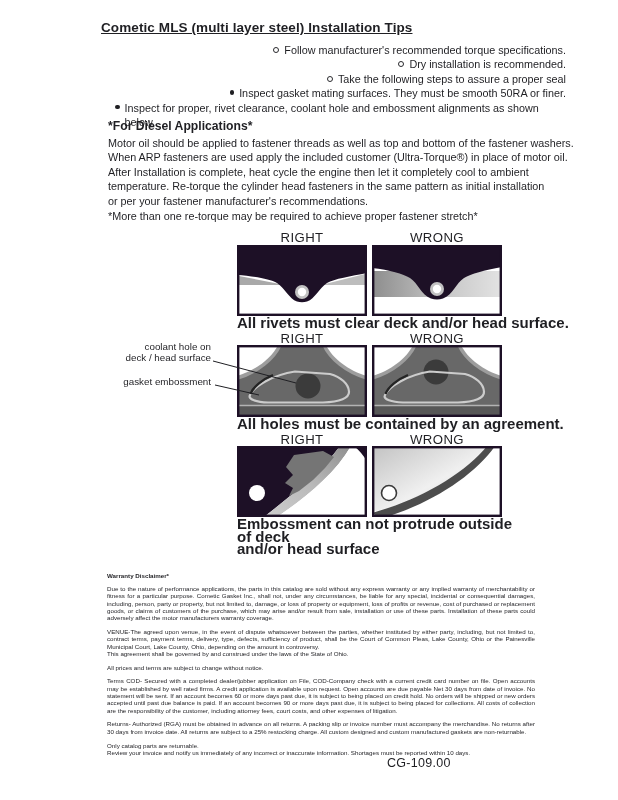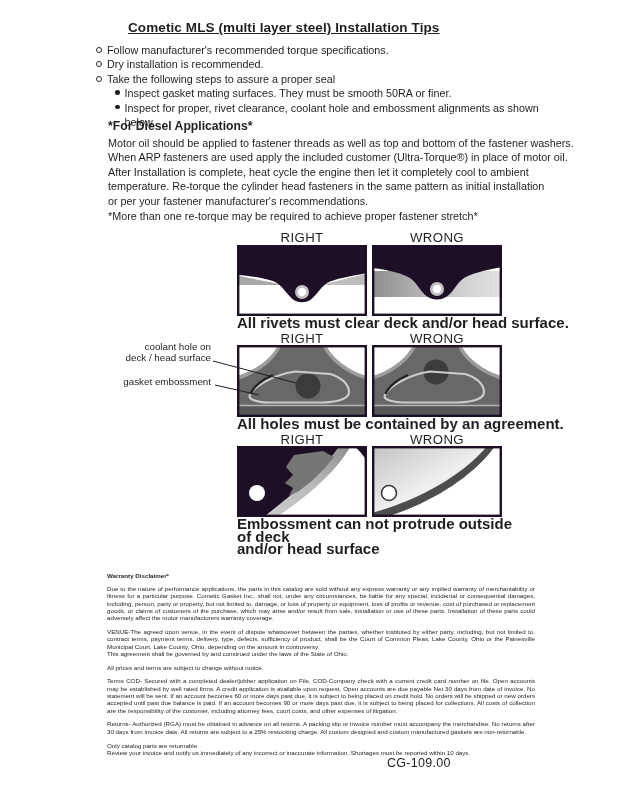--- a/index.html
+++ b/index.html
@@ -1,39 +1,39 @@
 <!DOCTYPE html>
 <html><head>
 <meta charset="utf-8">
 <style>
   html,body{margin:0;padding:0;background:#ffffff;}
   .page{position:relative;width:618px;height:800px;background:#ffffff;overflow:hidden;
         font-family:"Liberation Sans",sans-serif;color:#1f1f23;}
   .abs{position:absolute;}
   .title{font-size:13.5px;font-weight:bold;text-decoration:underline;letter-spacing:0.1px;}
   .body-txt{font-size:10.8px;line-height:14.4px;}
-  .bullet-row{display:flex;align-items:flex-start;}
+  .bullet-row{display:flex;align-items:flex-start;justify-content:flex-end;}
   .marker-open{flex:0 0 auto;width:4px;height:4px;border:1px solid #2a2a2e;border-radius:50%;margin:4px 5px 0 0;}
   .marker-solid{flex:0 0 auto;width:4.6px;height:4.6px;background:#1f1f23;border-radius:50%;margin:4px 5px 0 0;}
   .sub{margin-left:19px;}
   .h2{font-size:12.2px;font-weight:bold;}
   .fig-label{position:absolute;width:130px;text-align:center;font-weight:normal;font-size:13.2px;letter-spacing:0.4px;}
   .caption{font-size:15px;font-weight:bold;line-height:12.5px;}
   .pointer-label{font-size:9.8px;line-height:10.8px;text-align:right;}
   .w-h{font-size:6.2px;font-weight:bold;margin:0 0 6px 0;}
   .w-p{font-size:6.2px;line-height:7.3px;margin:0 0 6.5px 0;text-align:justify;}
   .footer-code{font-size:12.5px;letter-spacing:0.3px;}
   svg{display:block;}
 </style>
 </head>
 <body>
 
 <div class="page">
 
-  <div class="abs title" style="left:128px;top:20px;">Cometic MLS (multi layer steel) Installation Tips</div>
+  <div class="abs title" style="left:101px;top:20px;">Cometic MLS (multi layer steel) Installation Tips</div>
 
   <div class="abs body-txt" style="left:96px;top:43px;width:470px;">
     <div class="bullet-row">
       <span class="marker-open"></span>
       <span>Follow manufacturer's recommended torque specifications.</span>
     </div>
     <div class="bullet-row">
       <span class="marker-open"></span>
       <span>Dry installation is recommended.</span>
     </div>

